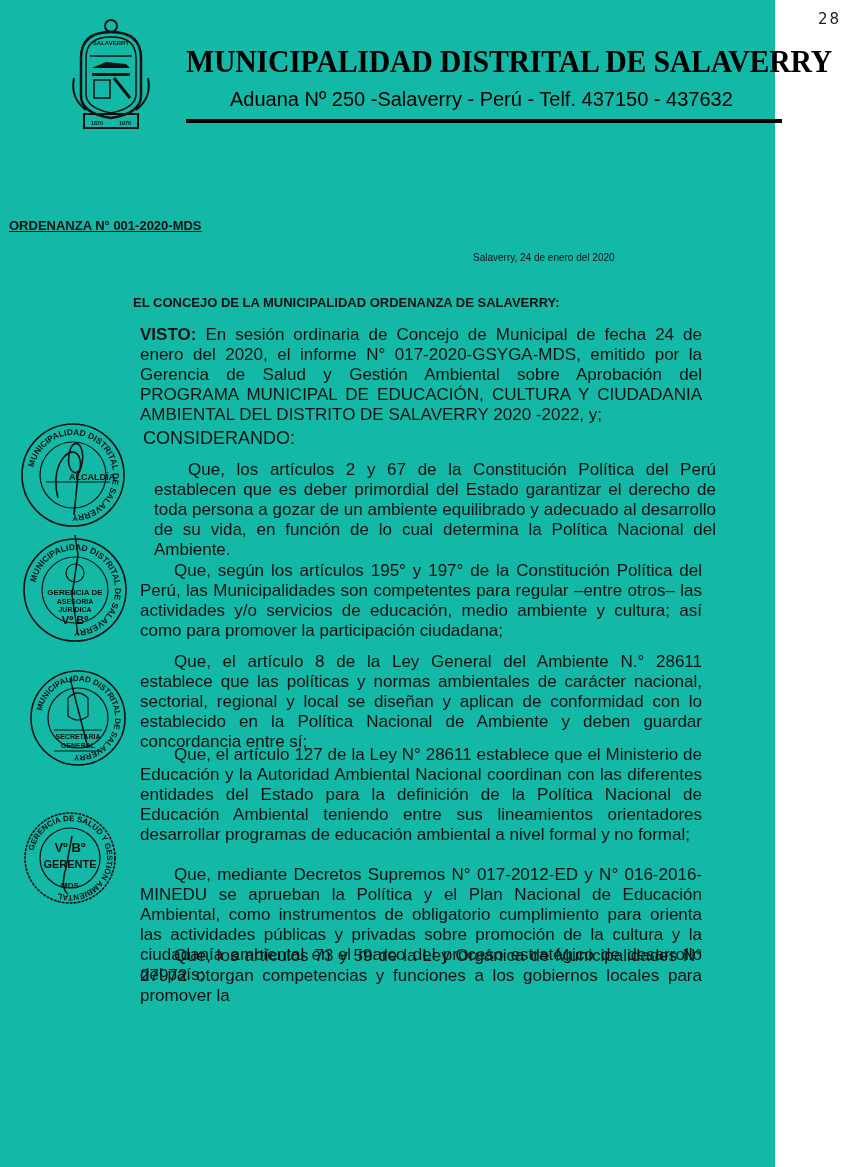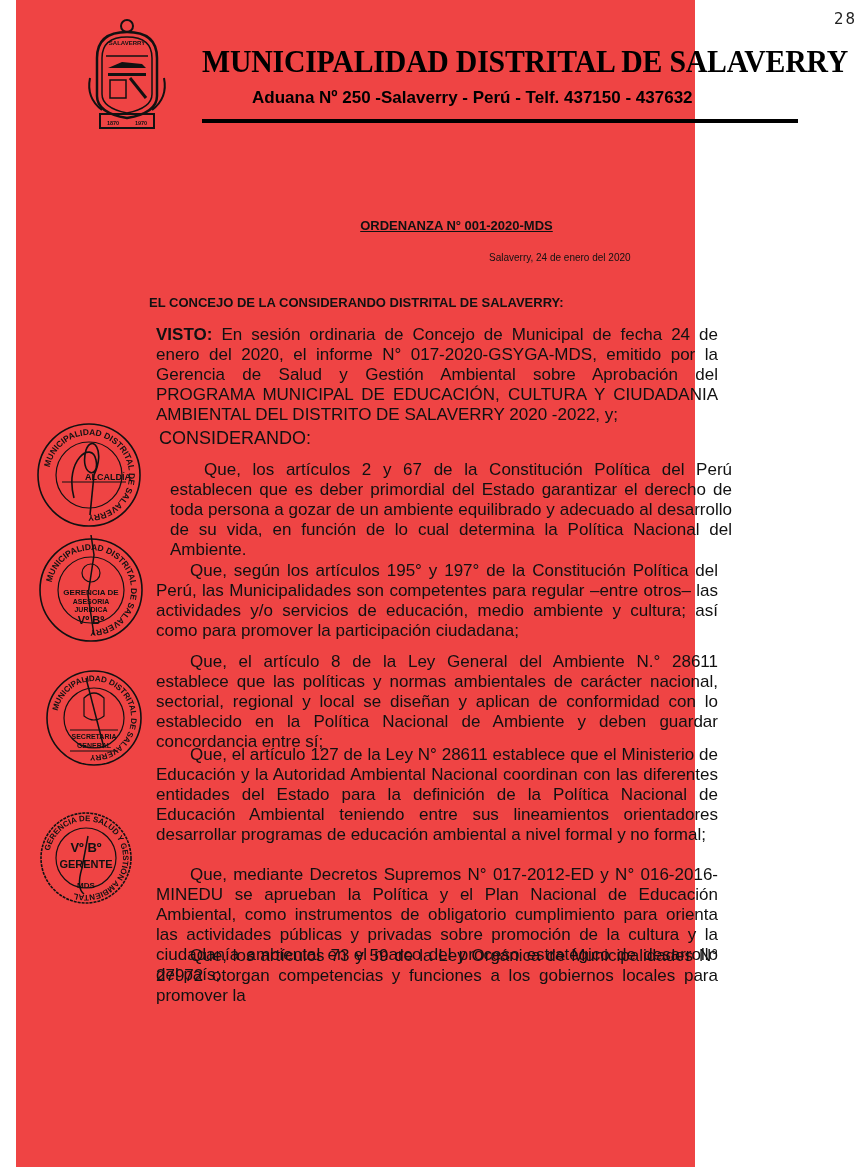--- a/index.html
+++ b/index.html
@@ -1,28 +1,28 @@
 <!DOCTYPE html>
 <html><head>
   <meta charset="utf-8">
   <style>
     html, body { margin: 0; padding: 0; background: #ffffff; }
     body { width: 859px; height: 1167px; position: relative; overflow: hidden; color: #111; }
-    .page { position: absolute; left: 16px; top: 0; width: 679px; height: 1167px; background: #ef4444; }
+    .page { position: absolute; left: 0; top: 0; width: 775px; height: 1167px; background: #14b8a6; }
 
     .page-number { position: absolute; left: 818px; top: 10px; font-family: "DejaVu Sans", sans-serif; font-size: 15px; color: #222; letter-spacing: 2px; }
 
     .crest { position: absolute; left: 66px; top: 18px; width: 90px; height: 115px; }
 
     .header-title { position: absolute; left: 186px; top: 44px; width: 600px; font-family: "Liberation Serif", serif; font-weight: bold; font-size: 31px; letter-spacing: -0.2px; color: #000; transform: scaleX(0.96); transform-origin: left; white-space: nowrap; }
-    .header-address { position: absolute; left: 230px; top: 88px; font-family: "Liberation Sans", sans-serif; font-weight: bold; font-size: 17px; color: #000; white-space: nowrap; margin-left: 6px; }
+    .header-address { position: absolute; left: 230px; top: 88px; font-family: "Liberation Sans", sans-serif; font-weight: normal; font-size: 20px; color: #000; white-space: nowrap; }
     .header-rule { position: absolute; left: 186px; top: 119px; width: 596px; height: 4px; background: #000; }
 
     .doc-title { position: absolute; left: 133px; top: 138px; width: 590px; font-family: "Liberation Sans", sans-serif; font-weight: bold; font-size: 13px; line-height: 20px; color: #111; }
-    .ord-number { position: absolute; left: 0; width: 859px; top: 218px; text-align: center; font-family: "Liberation Sans", sans-serif; font-weight: bold; font-size: 13px; text-decoration: underline; color: #111; padding-left: 22px; box-sizing: border-box; }
+    .ord-number { position: absolute; left: 0; width: 859px; top: 218px; font-family: "Liberation Sans", sans-serif; font-weight: bold; font-size: 13px; text-decoration: underline; color: #111; padding-left: 9px; box-sizing: border-box; }
     .date { position: absolute; left: 473px; top: 252px; font-family: "Liberation Sans", sans-serif; font-size: 10px; color: #111; }
 
     .council { position: absolute; left: 133px; top: 295px; font-family: "Liberation Sans", sans-serif; font-weight: bold; font-size: 13px; color: #111; }
 
     .body-text { position: absolute; left: 140px; width: 562px; font-family: "Liberation Sans", sans-serif; font-size: 17px; line-height: 20px; color: #111; text-align: justify; }
     .body-text .lbl { font-weight: bold; }
     .indent { text-indent: 34px; }
 
     .visto { top: 325px; }
     .considerando-label { position: absolute; left: 143px; top: 428px; font-family: "Liberation Sans", sans-serif; font-weight: normal; font-size: 18px; color: #111; }
@@ -68,21 +68,21 @@
     </svg>
   </div>
 
   <div class="header-title">MUNICIPALIDAD DISTRITAL DE SALAVERRY</div>
   <div class="header-address">Aduana Nº 250 -Salaverry - Perú  - Telf. 437150 - 437632</div>
   <div class="header-rule"></div>
 
   <div class="ord-number">ORDENANZA N° 001-2020-MDS</div>
   <div class="date">Salaverry, 24 de enero del 2020</div>
 
-  <div class="council">EL CONCEJO DE LA CONSIDERANDO DISTRITAL DE SALAVERRY:</div>
+  <div class="council">EL CONCEJO DE LA MUNICIPALIDAD ORDENANZA DE SALAVERRY:</div>
 
   <div class="body-text visto"><span class="lbl">VISTO:</span><span> En sesión ordinaria de Concejo de Municipal de fecha 24 de enero del 2020, el informe N° 017-2020-GSYGA-MDS, emitido por la Gerencia de Salud y Gestión Ambiental sobre Aprobación del PROGRAMA MUNICIPAL DE EDUCACIÓN, CULTURA Y CIUDADANIA AMBIENTAL DEL DISTRITO DE SALAVERRY 2020 -2022, y;</span></div>
 
   <div class="considerando-label">CONSIDERANDO:</div>
 
   <div class="body-text indent p1">Que, los artículos 2 y 67 de la Constitución Política del Perú establecen que es deber primordial del Estado garantizar el derecho de toda persona a gozar de un ambiente equilibrado y adecuado al desarrollo de su vida, en función de lo cual determina la Política Nacional del Ambiente.</div>
   <div class="body-text indent p2">Que, según los artículos 195° y 197° de la Constitución Política del Perú, las Municipalidades son competentes para regular –entre otros– las actividades y/o servicios de educación, medio ambiente y cultura; así como para promover la participación ciudadana;</div>
   <div class="body-text indent p3">Que, el artículo 8 de la Ley General del Ambiente N.° 28611 establece que las políticas y normas ambientales de carácter nacional, sectorial, regional y local se diseñan y aplican de conformidad con lo establecido en la Política Nacional de Ambiente y deben guardar concordancia entre sí;</div>
   <div class="body-text indent p4">Que, el artículo 127 de la Ley N° 28611 establece que el Ministerio de Educación y la Autoridad Ambiental Nacional coordinan con las diferentes entidades del Estado para la definición de la Política Nacional de Educación Ambiental teniendo entre sus lineamientos orientadores desarrollar programas de educación ambiental a nivel formal y no formal;</div>
   <div class="body-text indent p5">Que, mediante Decretos Supremos N° 017-2012-ED y N° 016-2016-MINEDU se aprueban la Política y el Plan Nacional de Educación Ambiental, como instrumentos de obligatorio cumplimiento para orienta las actividades públicas y privadas sobre promoción de la cultura y la ciudadanía ambiental en el marco del proceso estratégico de desarrollo del país;</div>

